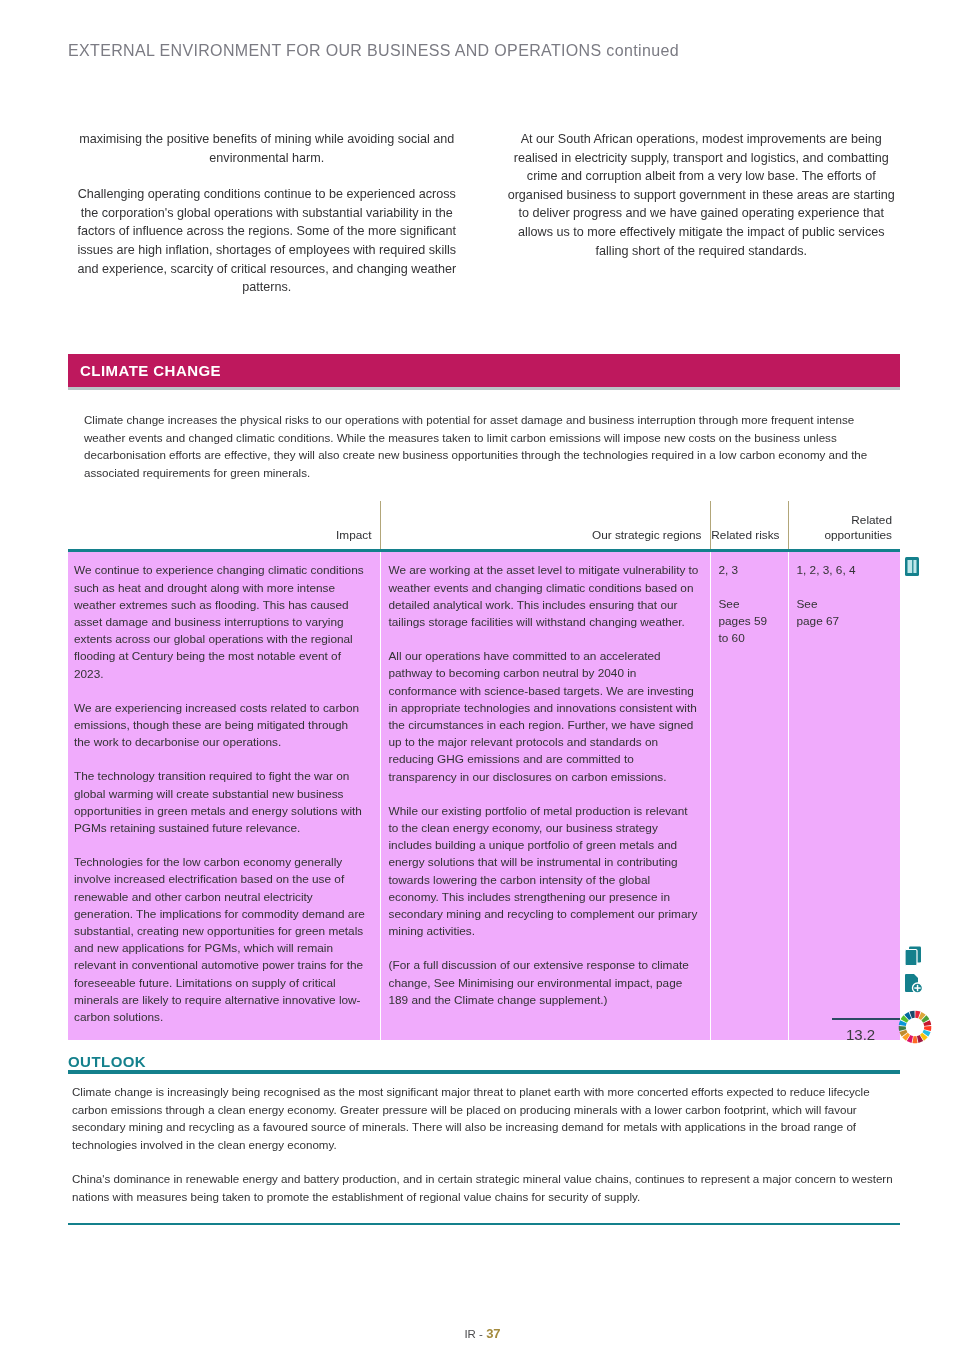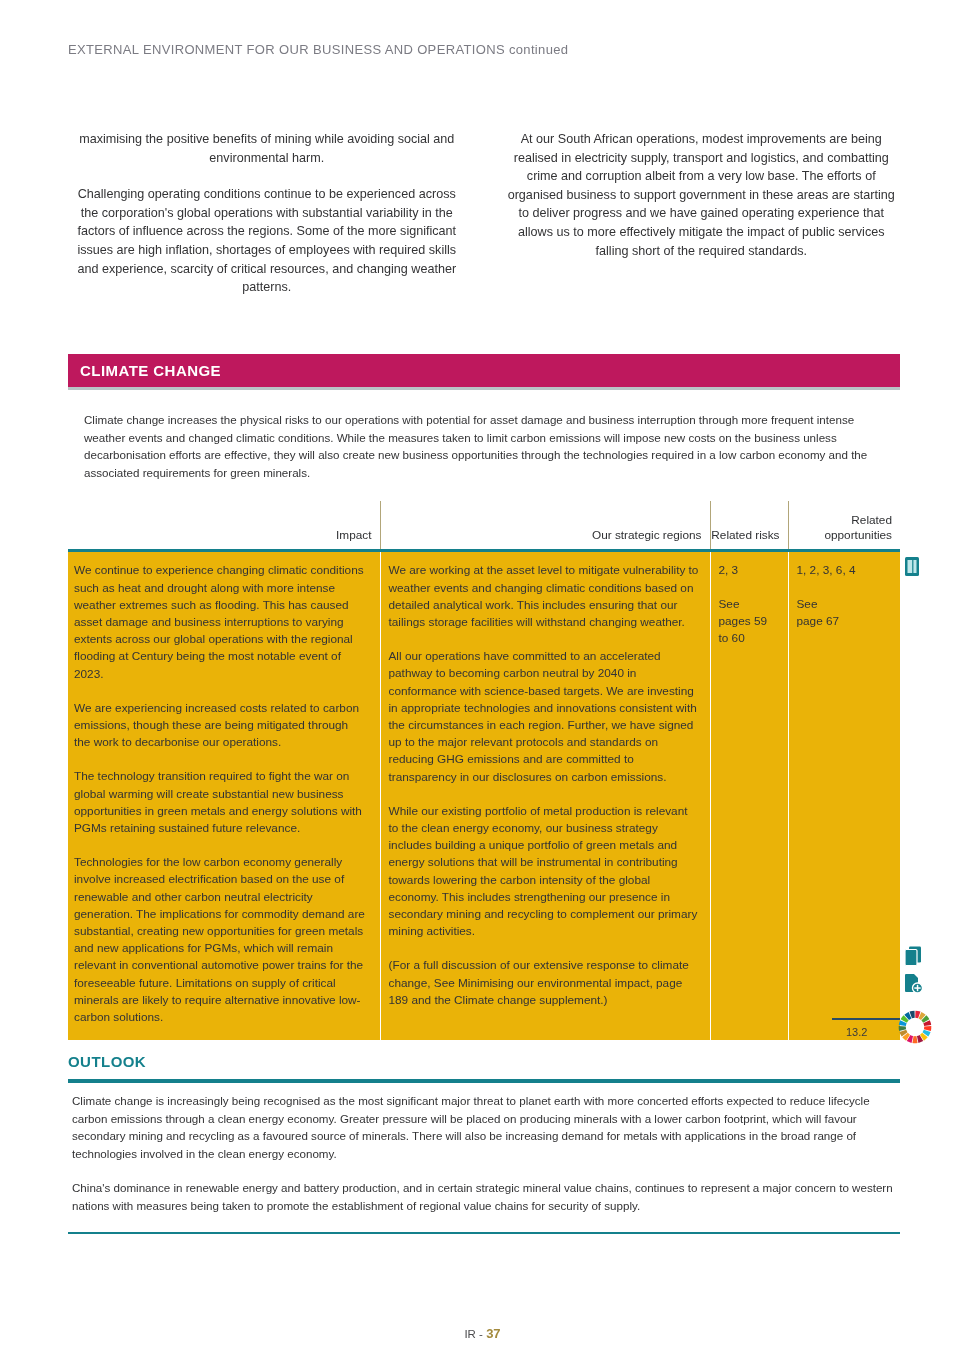--- a/index.html
+++ b/index.html
@@ -20,21 +20,21 @@
     left: 0; top: 0;
     width: 965px;
     height: 1365px;
   }
 
   
   .running-header {
     position: absolute;
     left: 68px;
     top: 42px;
-    font-size: 13px;
+    font-size: 16px;
     letter-spacing: 0.35px;
     color: #7b7b83;
     white-space: nowrap;
   }
 
   
   .intro {
     position: absolute;
     left: 68px;
     top: 130px;
@@ -106,21 +106,21 @@
     text-align: right;
     font-weight: normal;
     font-size: 11.8px;
     line-height: 15.4px;
     color: #2f3033;
     padding: 0 8px 6px 0;
     height: 42px;
   }
   .tbl th.c1 { padding-left: 6px; }
   .tbl .divider { border-left: 1.6px solid #b2a679; }
-  .tbl tbody tr { background: #eab308; }
+  .tbl tbody tr { background: #f0abfc; }
   .tbl td {
     vertical-align: top;
     font-size: 11.8px;
     line-height: 17.2px;
     color: #333335;
     padding: 10px 10px 14px 8px;
     border-top: 3px solid #14808c;
   }
   .tbl td.c1 { padding-left: 6px; padding-right: 14px; }
   .tbl td p { margin: 0 0 17px 0; }
@@ -141,21 +141,21 @@
   .icon-doc-1 { left: 903px; top: 556px; }
   .icon-doc-2 { left: 903px; top: 946px; }
   .icon-doc-plus { left: 903px; top: 972px; }
   .sdg-wheel { position: absolute; left: 898px; top: 1010px; width: 34px; height: 34px; }
 
   
   .sdg-label {
     position: absolute;
     left: 846px;
     top: 1026px;
-    font-size: 11px;
+    font-size: 15px;
     color: #3a3a3c;
   }
   .sdg-rule {
     position: absolute;
     left: 832px;
     top: 1018px;
     width: 68px;
     height: 2px;
     background: #2b4b63;
   }
@@ -165,21 +165,20 @@
     position: absolute;
     left: 68px;
     top: 1053px;
     width: 832px;
   }
   .outlook-title {
     font-size: 15px;
     font-weight: bold;
     letter-spacing: 0.45px;
     color: #14808c;
-    padding-bottom: 9px;
   }
   .outlook-rule {
     height: 4px;
     background: #14808c;
   }
   .outlook-body {
     padding: 9px 4px 8px 4px;
     font-size: 11.6px;
     line-height: 17.6px;
     color: #333335;

